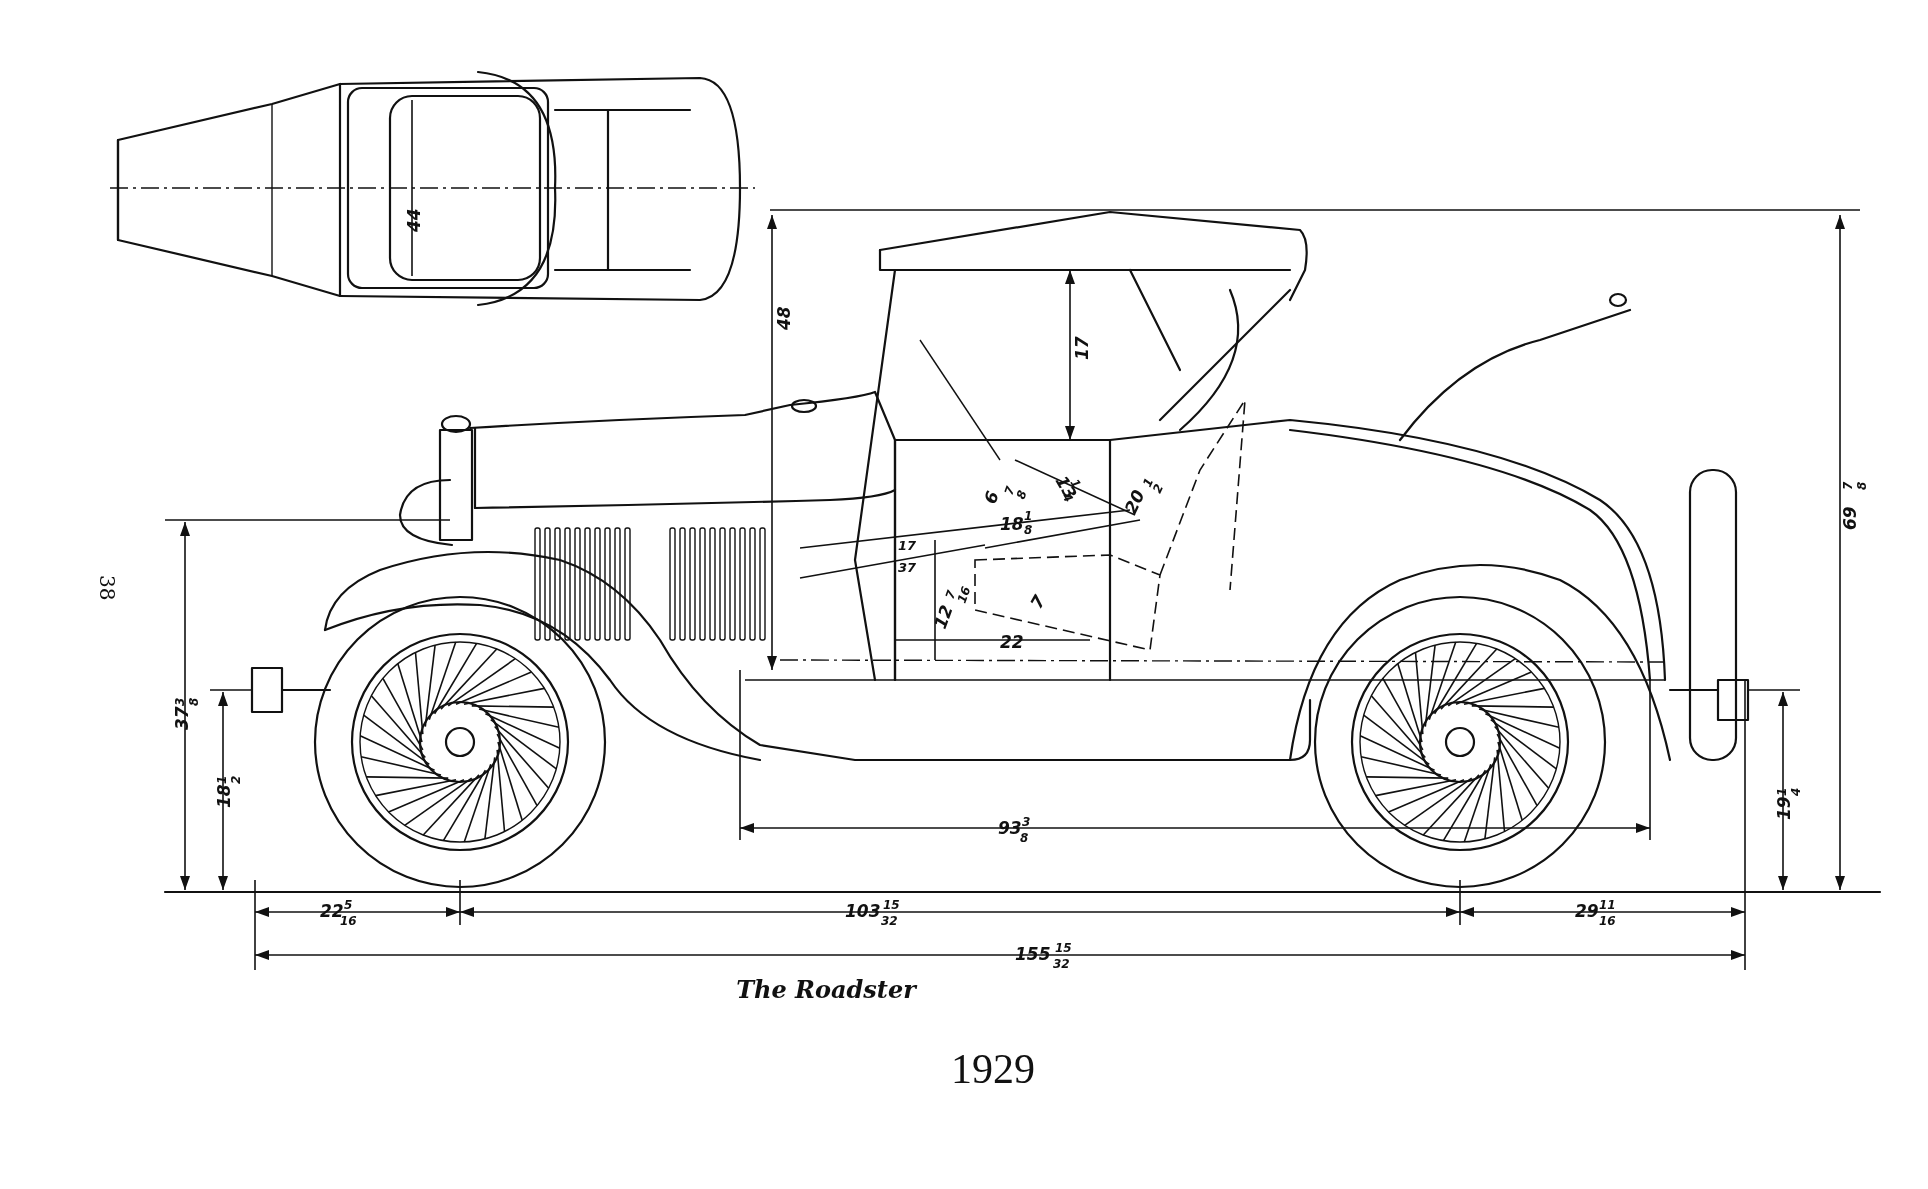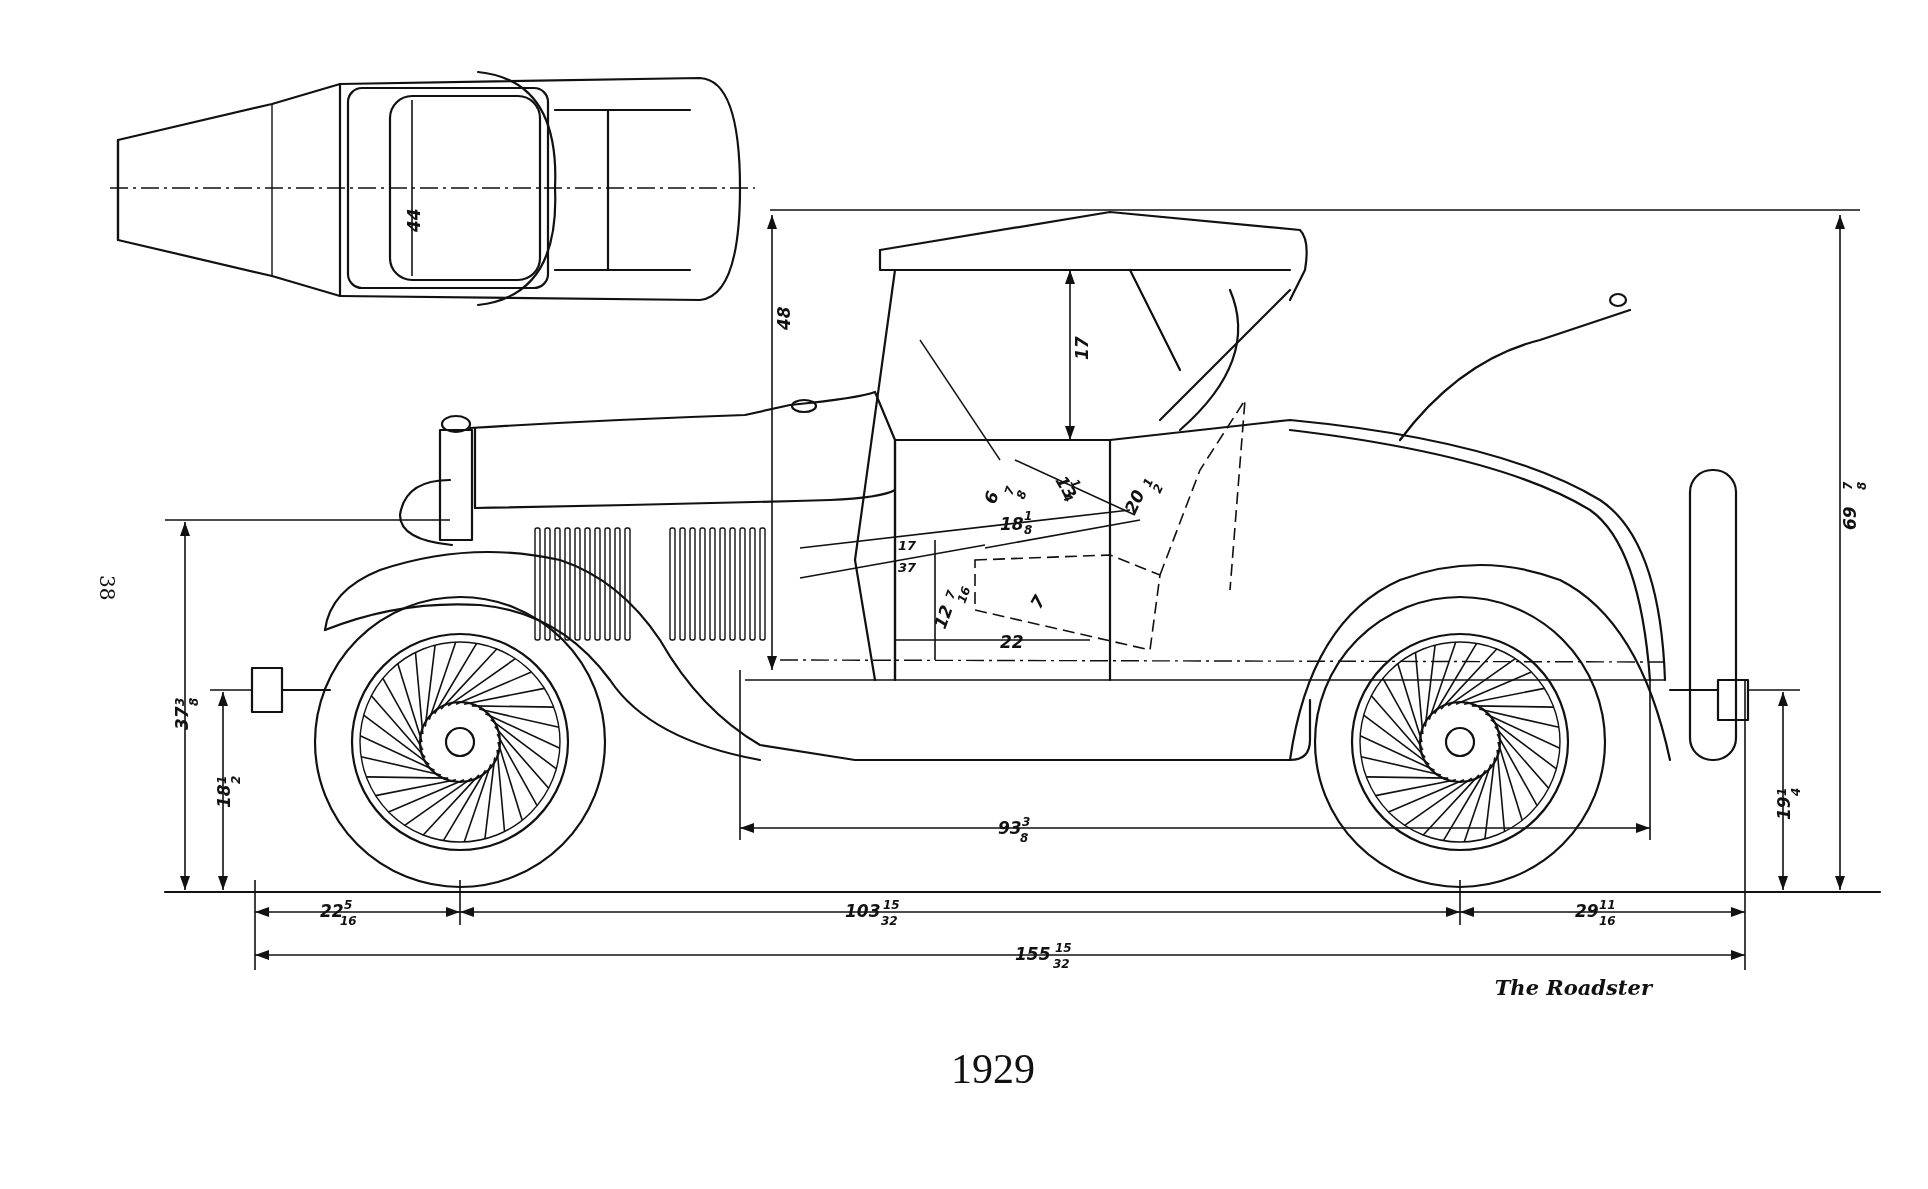--- a/index.html
+++ b/index.html
@@ -7,21 +7,21 @@
   #drawing{position:absolute;left:0;top:0;}
   .ln{stroke:#111;fill:none;stroke-width:2.2;stroke-linecap:round;stroke-linejoin:round;}
   .thin{stroke:#111;fill:none;stroke-width:1.4;}
   .dash{stroke:#111;fill:none;stroke-width:1.6;stroke-dasharray:12 6;}
   .dashdot{stroke:#111;fill:none;stroke-width:1.4;stroke-dasharray:18 5 3 5;}
   .dim{stroke:#111;fill:none;stroke-width:1.6;}
   .arrow{fill:#111;}
   .dimtxt{font-family:"DejaVu Sans",sans-serif;font-style:italic;font-weight:bold;font-size:17px;fill:#111;}
   .frac{font-family:"DejaVu Sans",sans-serif;font-style:italic;font-weight:bold;font-size:12px;fill:#111;}
   .spoke{stroke:#111;stroke-width:1.6;}
-  #caption{position:absolute;left:0;width:1652px;text-align:right;top:975px;font-family:"DejaVu Serif",serif;font-style:italic;font-weight:bold;font-size:21px;color:#111;}
+  #caption{position:absolute;left:0;width:1652px;text-align:center;top:975px;font-family:"DejaVu Serif",serif;font-style:italic;font-weight:bold;font-size:24px;color:#111;}
   #year{position:absolute;left:0;width:1928px;text-align:center;top:1045px;font-family:"Liberation Serif",serif;font-size:42px;color:#111;margin-left:29px;}
 </style>
 </head>
 <body>
 
 <svg id="drawing" width="1928" height="1189" viewBox="0 0 1928 1189">
 
   <g>
     <path class="ln" d="M118 140 L272 104 L340 84 L340 296 L272 276 L118 240 Z"></path>
     <line class="ln" x1="118" y1="140" x2="118" y2="240"></line>

